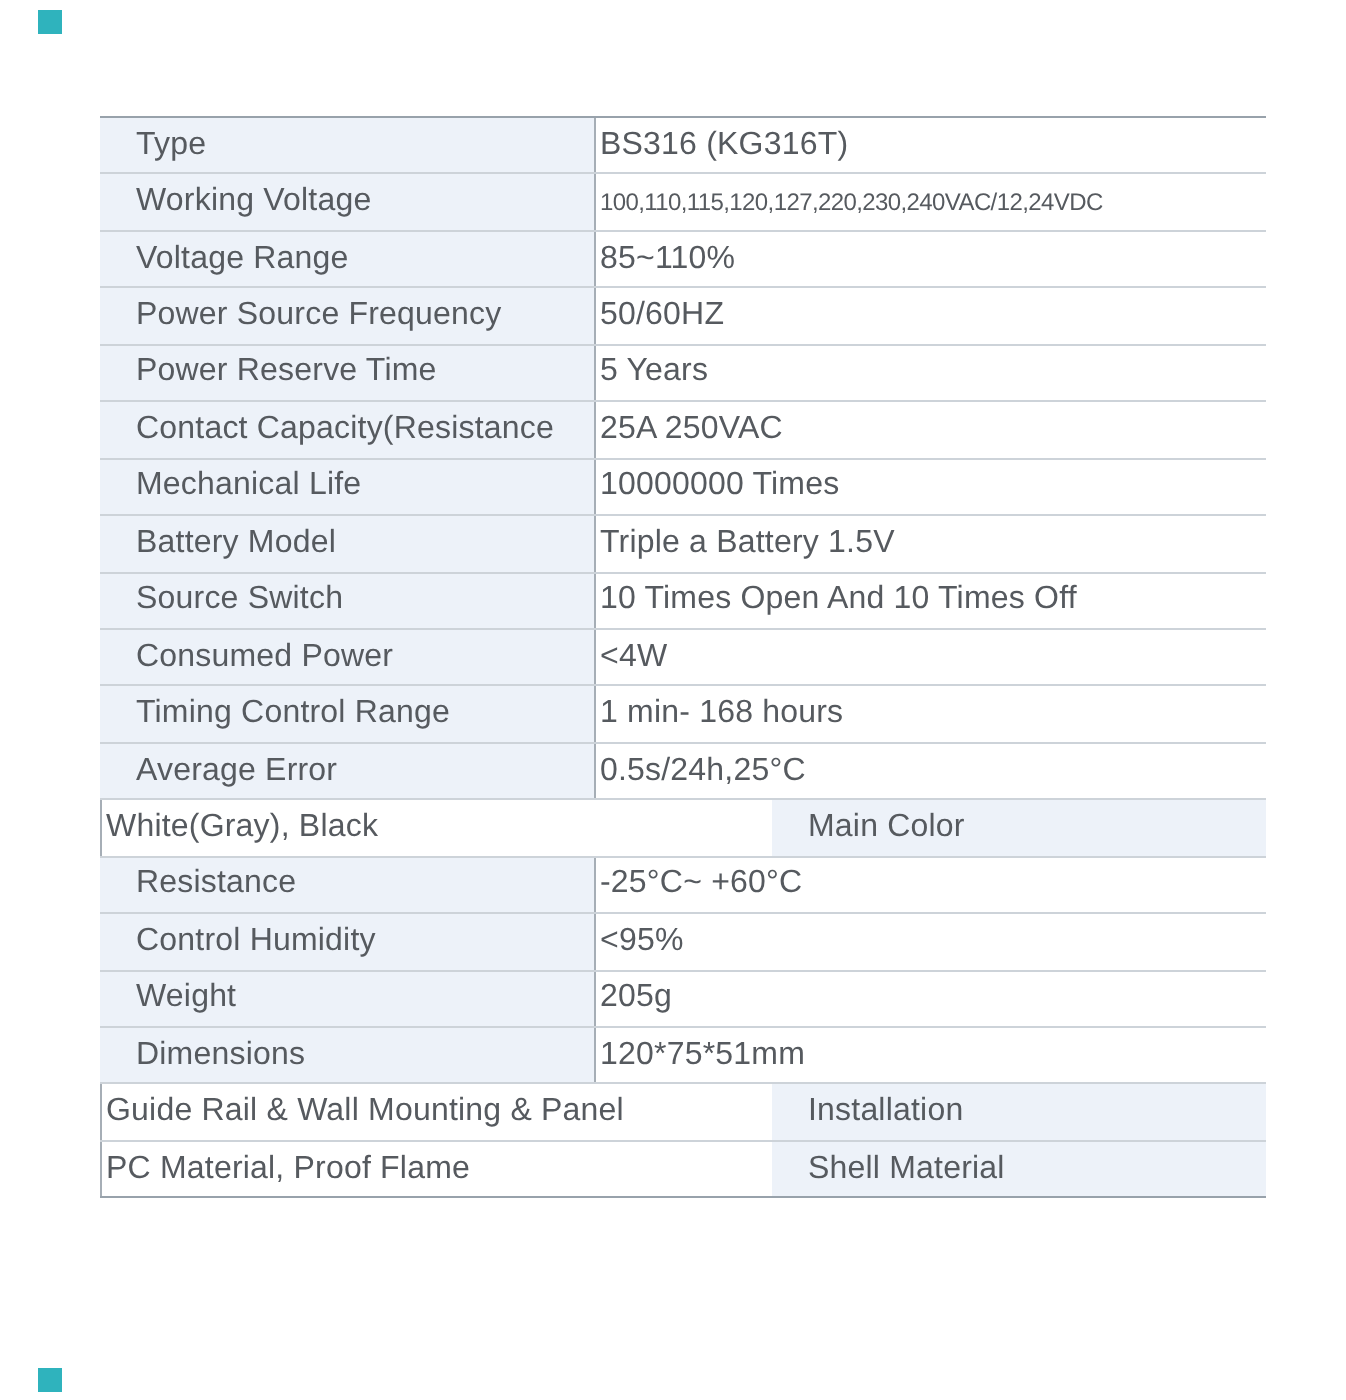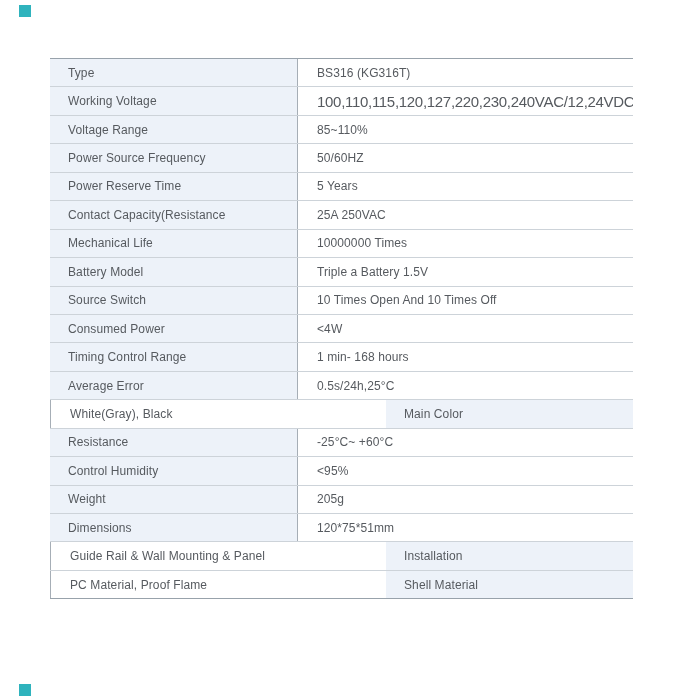--- a/index.html
+++ b/index.html
@@ -40,44 +40,44 @@
   }
   .spec-row:last-child {
     border-bottom: none;
     height: 27.45px;
   }
 
   .cell {
     display: flex;
     align-items: center;
     box-sizing: border-box;
-    font-size: 12px;
+    font-size: 16px;
     color: #565a5f;
     letter-spacing: 0.1px;
     white-space: nowrap;
     overflow: hidden;
   }
 
   .cell-label {
     width: 247px;
     background: #edf2f9;
     padding-left: 18px;
     flex: none;
   }
 
   .cell-value {
     flex: 1;
     background: #ffffff;
     border-left: 1px solid #a6aeb6;
-    padding-left: 19px;
+    padding-left: 2px;
   }
 
   
   .spec-row:nth-child(2) .cell-value {
-    font-size: 15px;
+    font-size: 12px;
     letter-spacing: -0.3px;
   }
 </style>
 </head>
 <body>
 
 <div class="corner-mark top"></div>
 <div class="corner-mark bottom"></div>
 
 <div class="spec-table">

